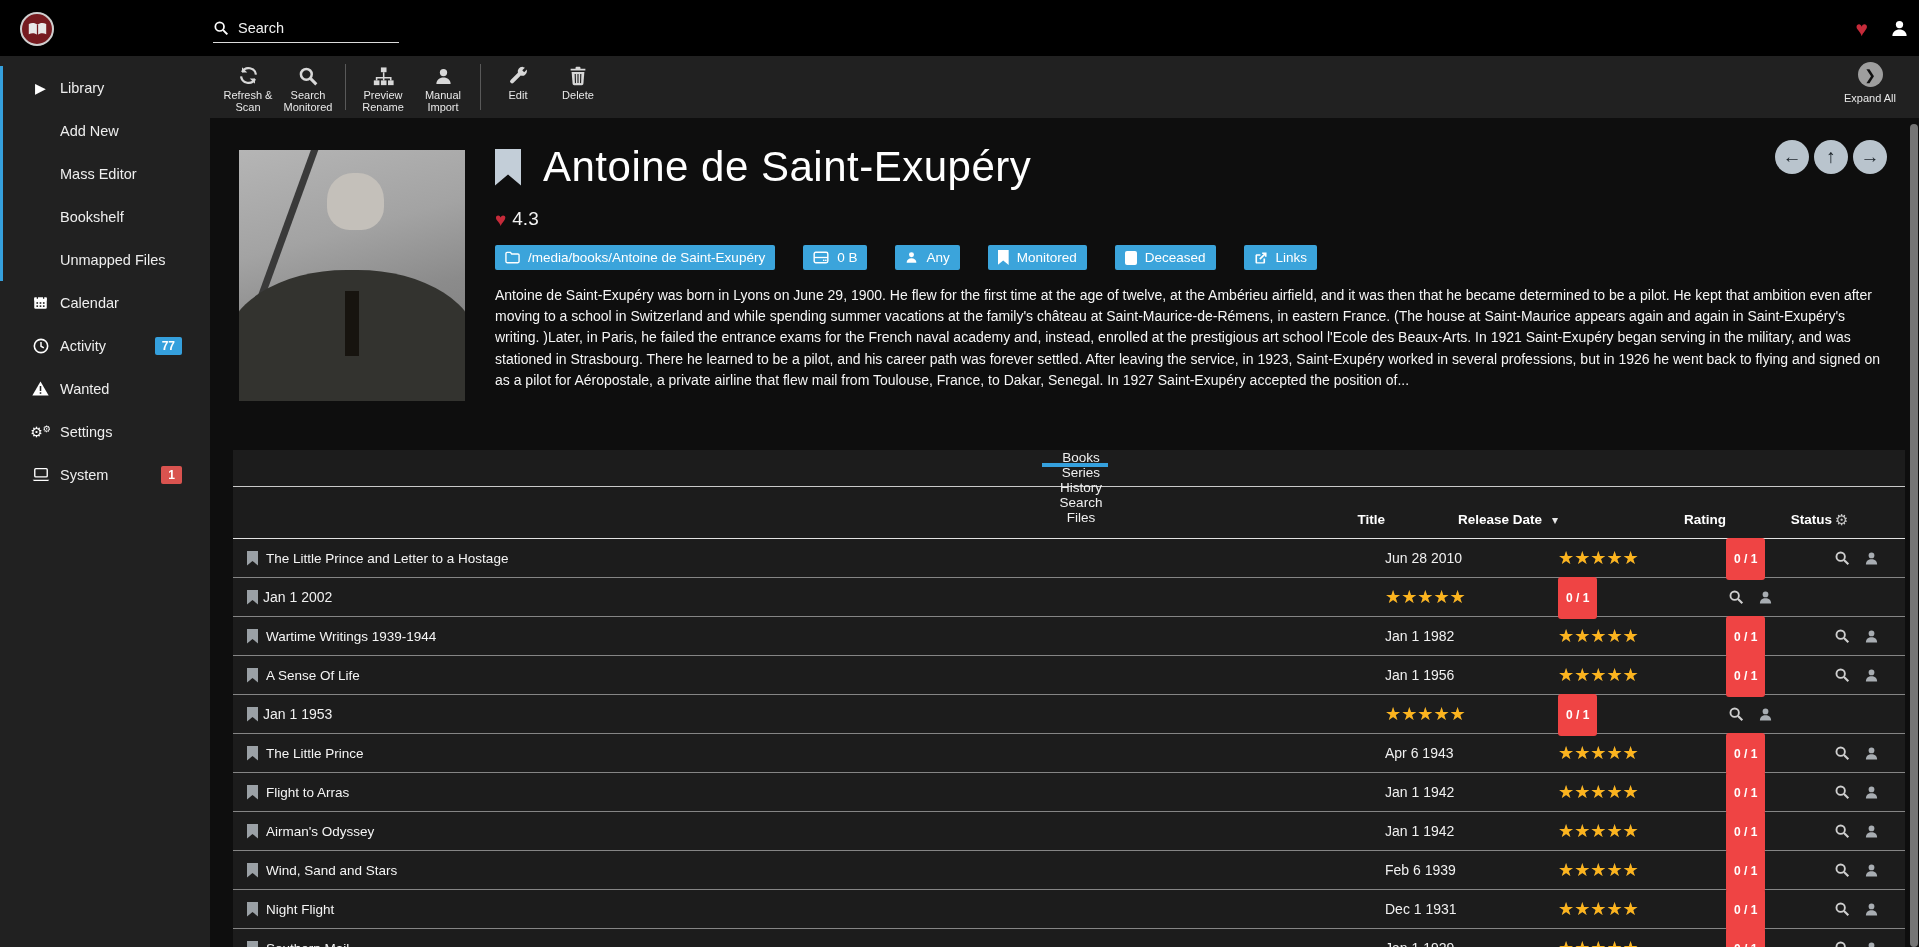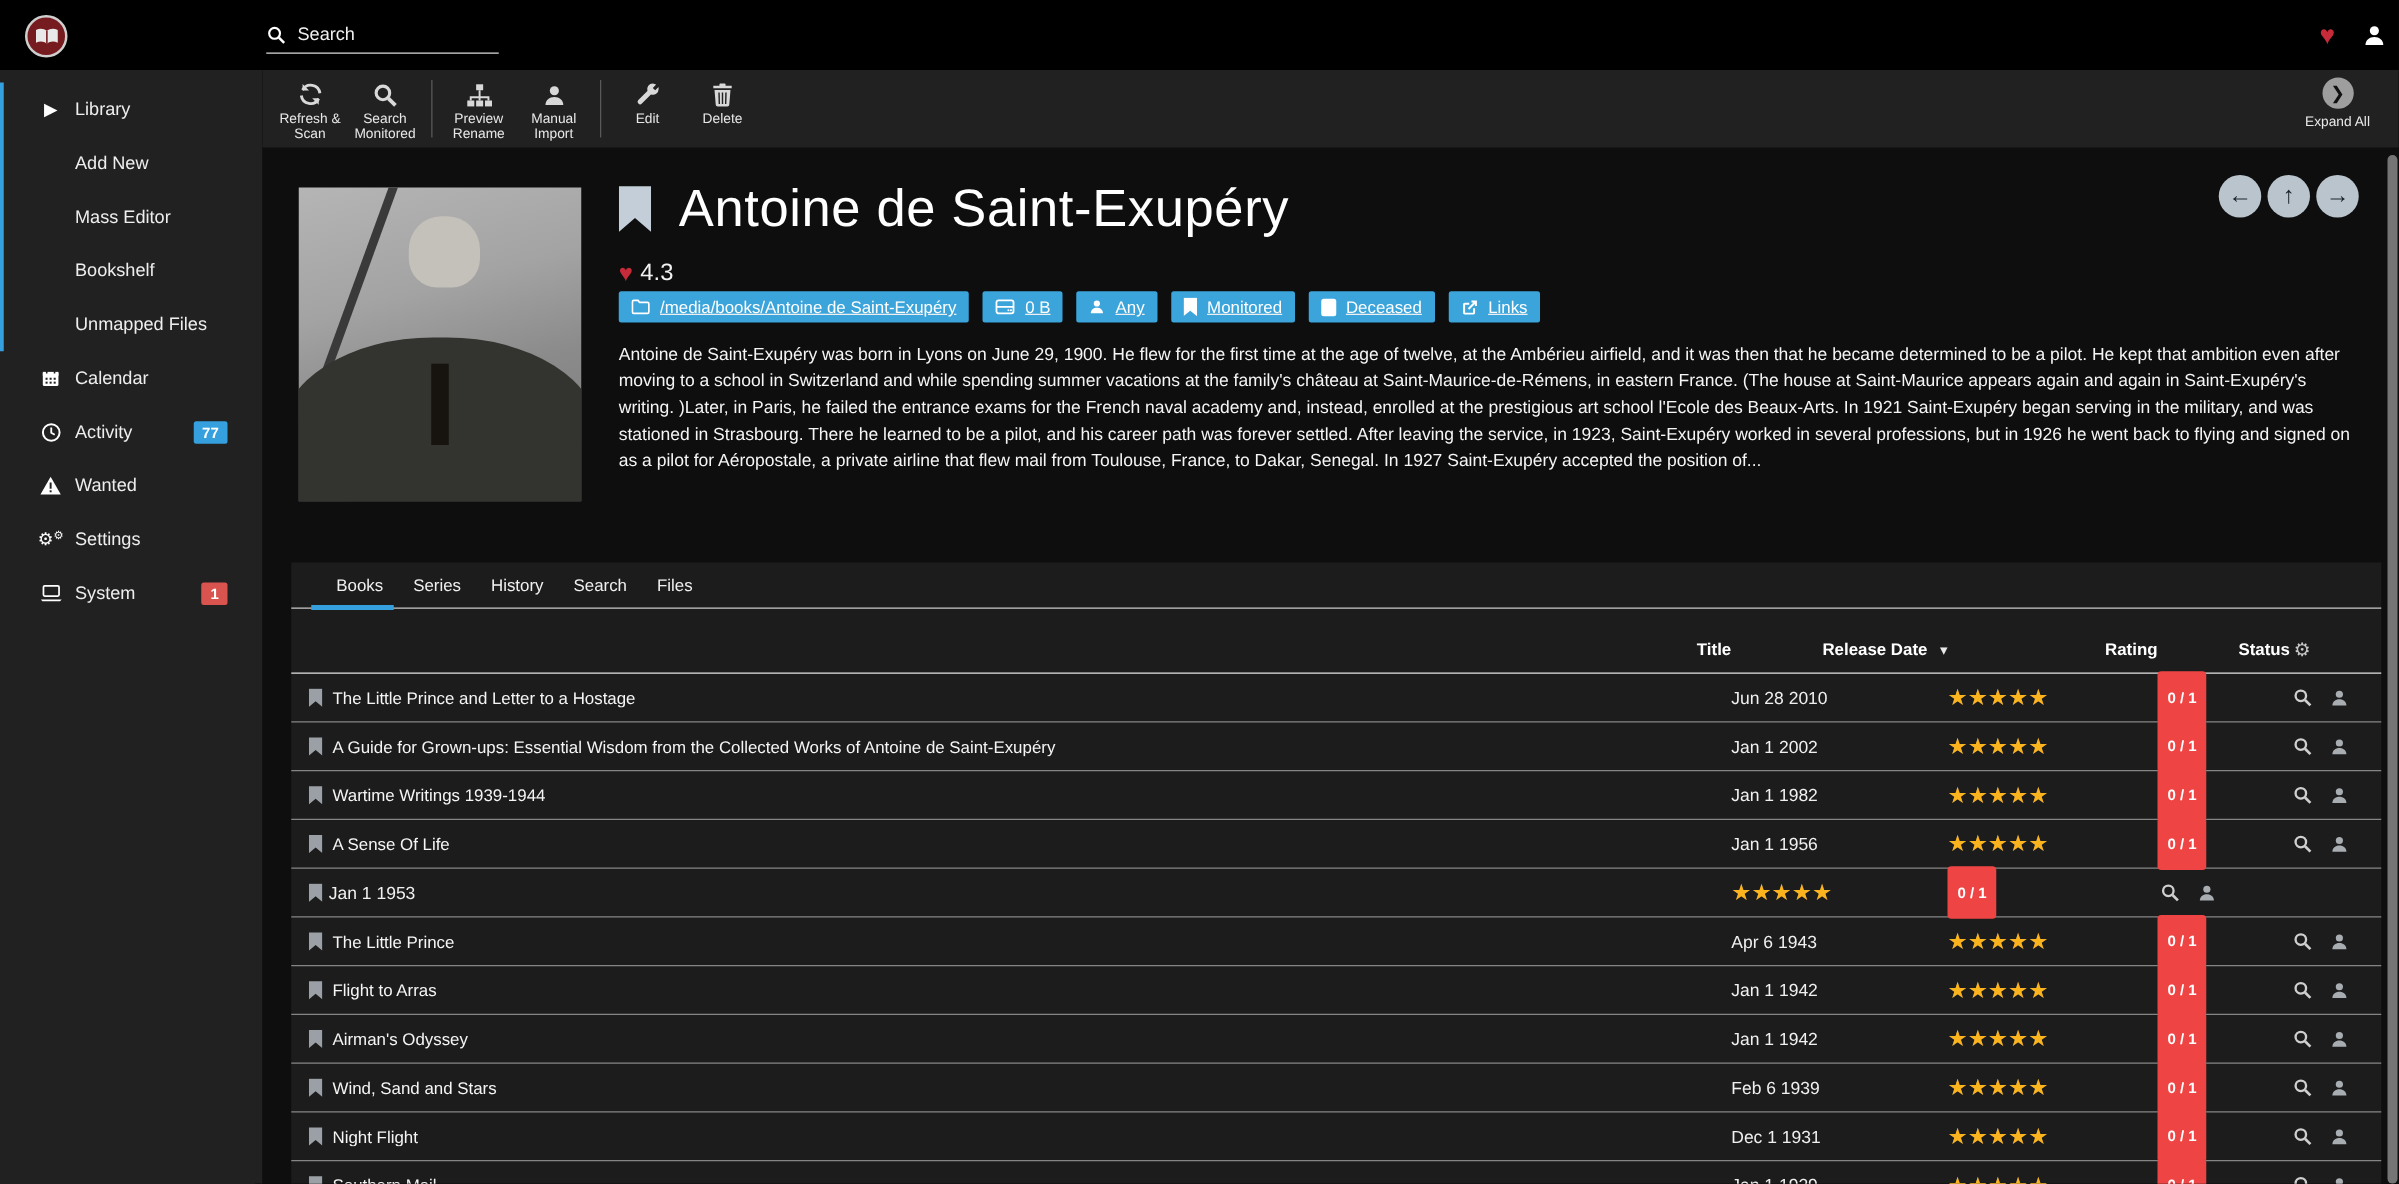--- a/index.html
+++ b/index.html
@@ -65,32 +65,32 @@
   .bm-big { width:26px; height:37px; background:#c3ced8; clip-path:polygon(0 0,100% 0,100% 100%,50% 70%,0 100%); margin-right:22px; flex:0 0 auto; }
   .aname { font-size:42px; font-weight:300; color:#fff; letter-spacing:0.5px; white-space:nowrap; }
   .nav-arrows { position:absolute; right:3px; top:2px; display:flex; gap:5px; }
   .ncirc { width:34px; height:34px; border-radius:50%; background:#b9c4cd; color:#1a2228;
     display:flex; align-items:center; justify-content:center; font-size:19px; font-weight:bold; cursor:pointer; }
 
   .rating-row { margin-top:12px; display:flex; align-items:center; gap:6px; }
   .heart { color:#c62b3a; font-size:19px; line-height:1; }
   .rating-val { font-size:19px; color:#f2f2f2; }
 
-  .labels-row { margin-top:3px; display:flex; gap:11px;text-decoration:underline; }
+  .labels-row { margin-top:15px; display:flex; gap:28px; }
   .albl { background:#3ba4db; color:#fff; font-size:13.5px; height:25px; padding:0 10px;
     display:inline-flex; align-items:center; gap:8px; border-radius:2px; cursor:pointer; white-space:nowrap; }
   .albl svg { flex:0 0 auto; }
   .bm-sm { width:11px; height:15px; background:#fff; clip-path:polygon(0 0,100% 0,100% 100%,50% 70%,0 100%); }
   .bk-solid { width:12px; height:14px; background:#fff; border-radius:2px; }
 
   .bio { margin-top:15px; font-size:14px; line-height:21.2px; color:#f5f5f5; max-width:1404px; }
 
   
   .panel { position:absolute; left:23px; right:14px; top:394px; bottom:0; background:#1c1c1c; }
-  .tabs { height:37px; display:flex; align-items:center; padding-left:24px; border-bottom:1px solid #c9c9c9; position:relative; }
+  .tabs { height:37px; display:flex; align-items:center; padding-left:24px; border-bottom:1px solid #c9c9c9; position:relative;flex-direction:column; }
   .tab { font-size:13.5px; color:#f0f0f0; padding:0 12px; height:100%; display:flex; align-items:center; cursor:pointer; position:relative; }
   .tab.active::after { content:""; position:absolute; left:-8px; right:4px; bottom:-2px; height:4px; background:#35a0dd; }
 
   .grid { display:grid; grid-template-columns:30px 1122px 173px 168px 106px 1fr; align-items:center; }
   .thead { height:52px; padding-top:14px; border-bottom:1px solid #e3e3e3; }
   .th { font-size:13.5px; font-weight:bold; color:#fff;text-align:right; }
   .th.title { padding-left:35px; }
   .caret { font-size:12px; margin-left:10px; color:#e8e8e8; }
   .th-gear { color:#c9c9c9; font-size:15px; padding-left:3px; cursor:pointer; }
 
@@ -403,21 +403,20 @@
         <svg width="15" height="15" viewBox="0 0 24 24">
                     <circle cx="12" cy="7" r="4.6" fill="currentColor"></circle>
                     <path d="M3 21.5c0-5.2 4-8.2 9-8.2s9 3 9 8.2z" fill="currentColor"></path>
                   </svg>
       </span>
     </span>
   </div>
 
   <div class="grid brow">
     <span class="bm-row"></span>
-    <span class="btitle">A Guide for Grown-ups: Essential Wisdom from the Collected Works of Antoine de Saint-Exupéry</span>
     <span class="bdate">Jan 1 2002</span>
     <span class="stars"><span class="base">★★★★★</span><span class="fill" style="width: 82%;">★★★★★</span></span>
     <span class="sbadge-cell"><span class="badge">0 / 1</span></span>
     <span class="ractions">
       <span class="act">
         <svg width="16" height="16" viewBox="0 0 24 24">
                     <circle cx="10" cy="10" r="6.3" fill="none" stroke="currentColor" stroke-width="2.8"></circle>
                     <line x1="15" y1="15" x2="21.5" y2="21.5" stroke="currentColor" stroke-width="3.2"></line>
                   </svg>
       </span>

